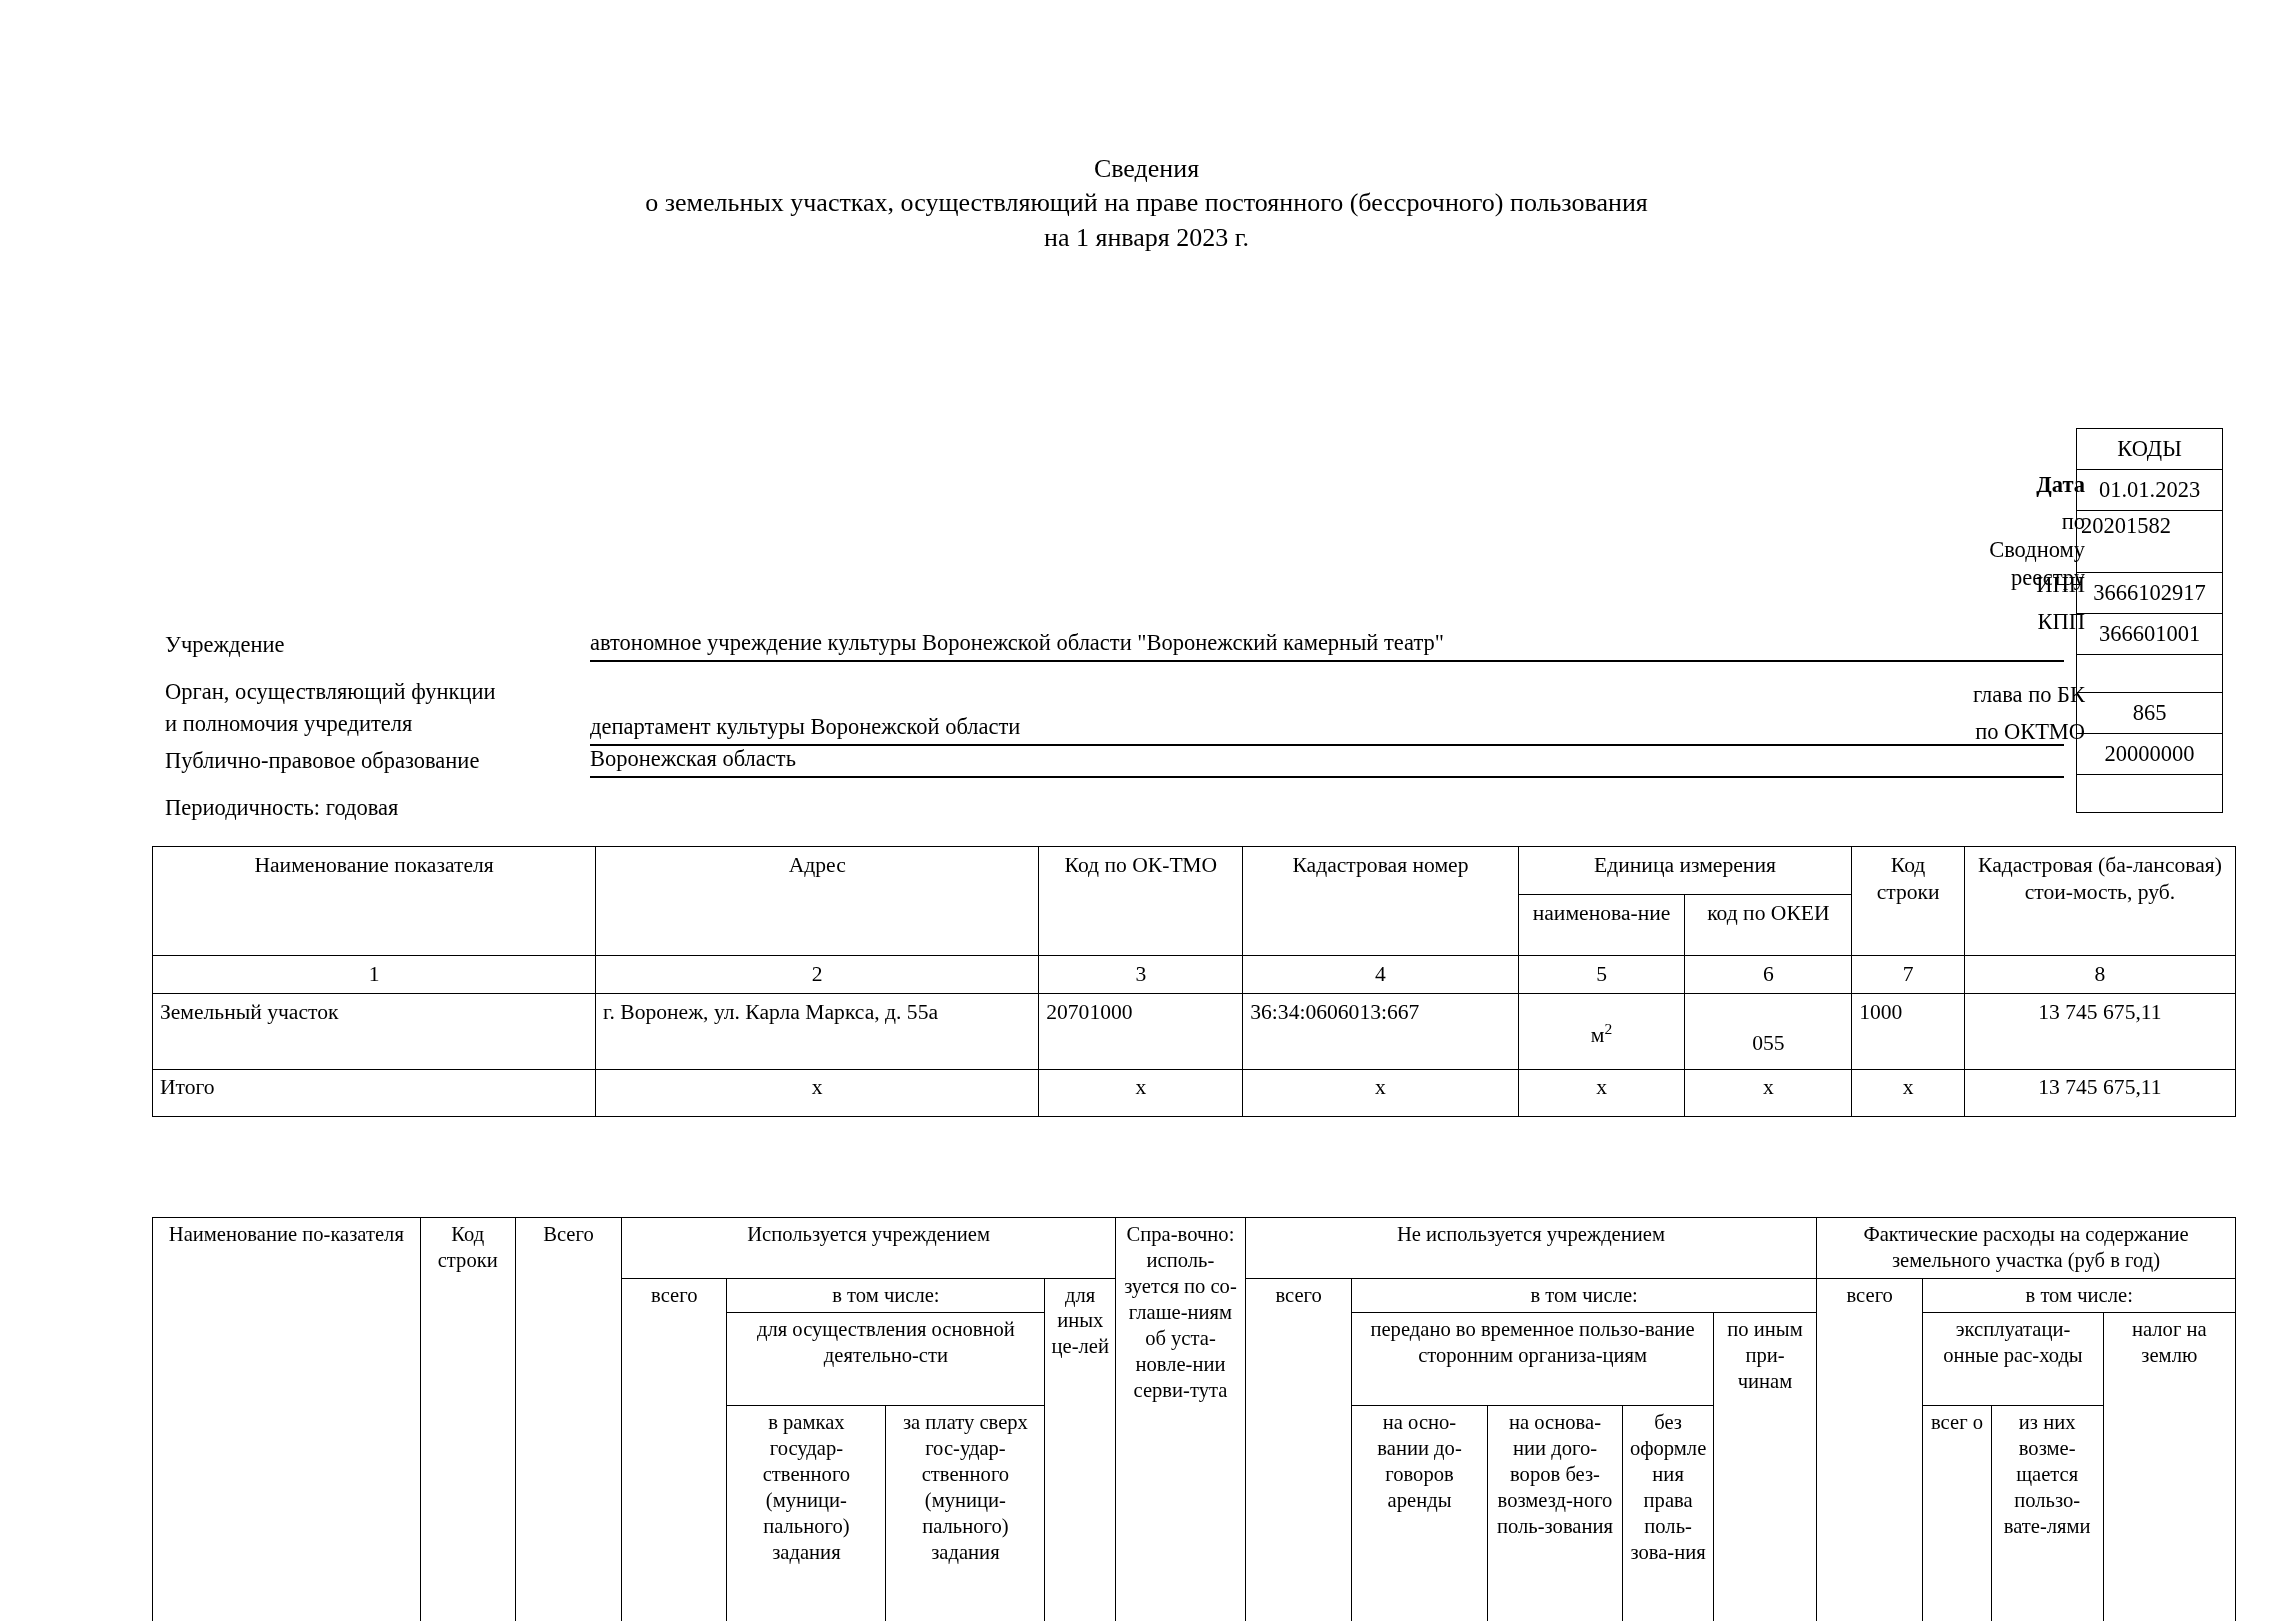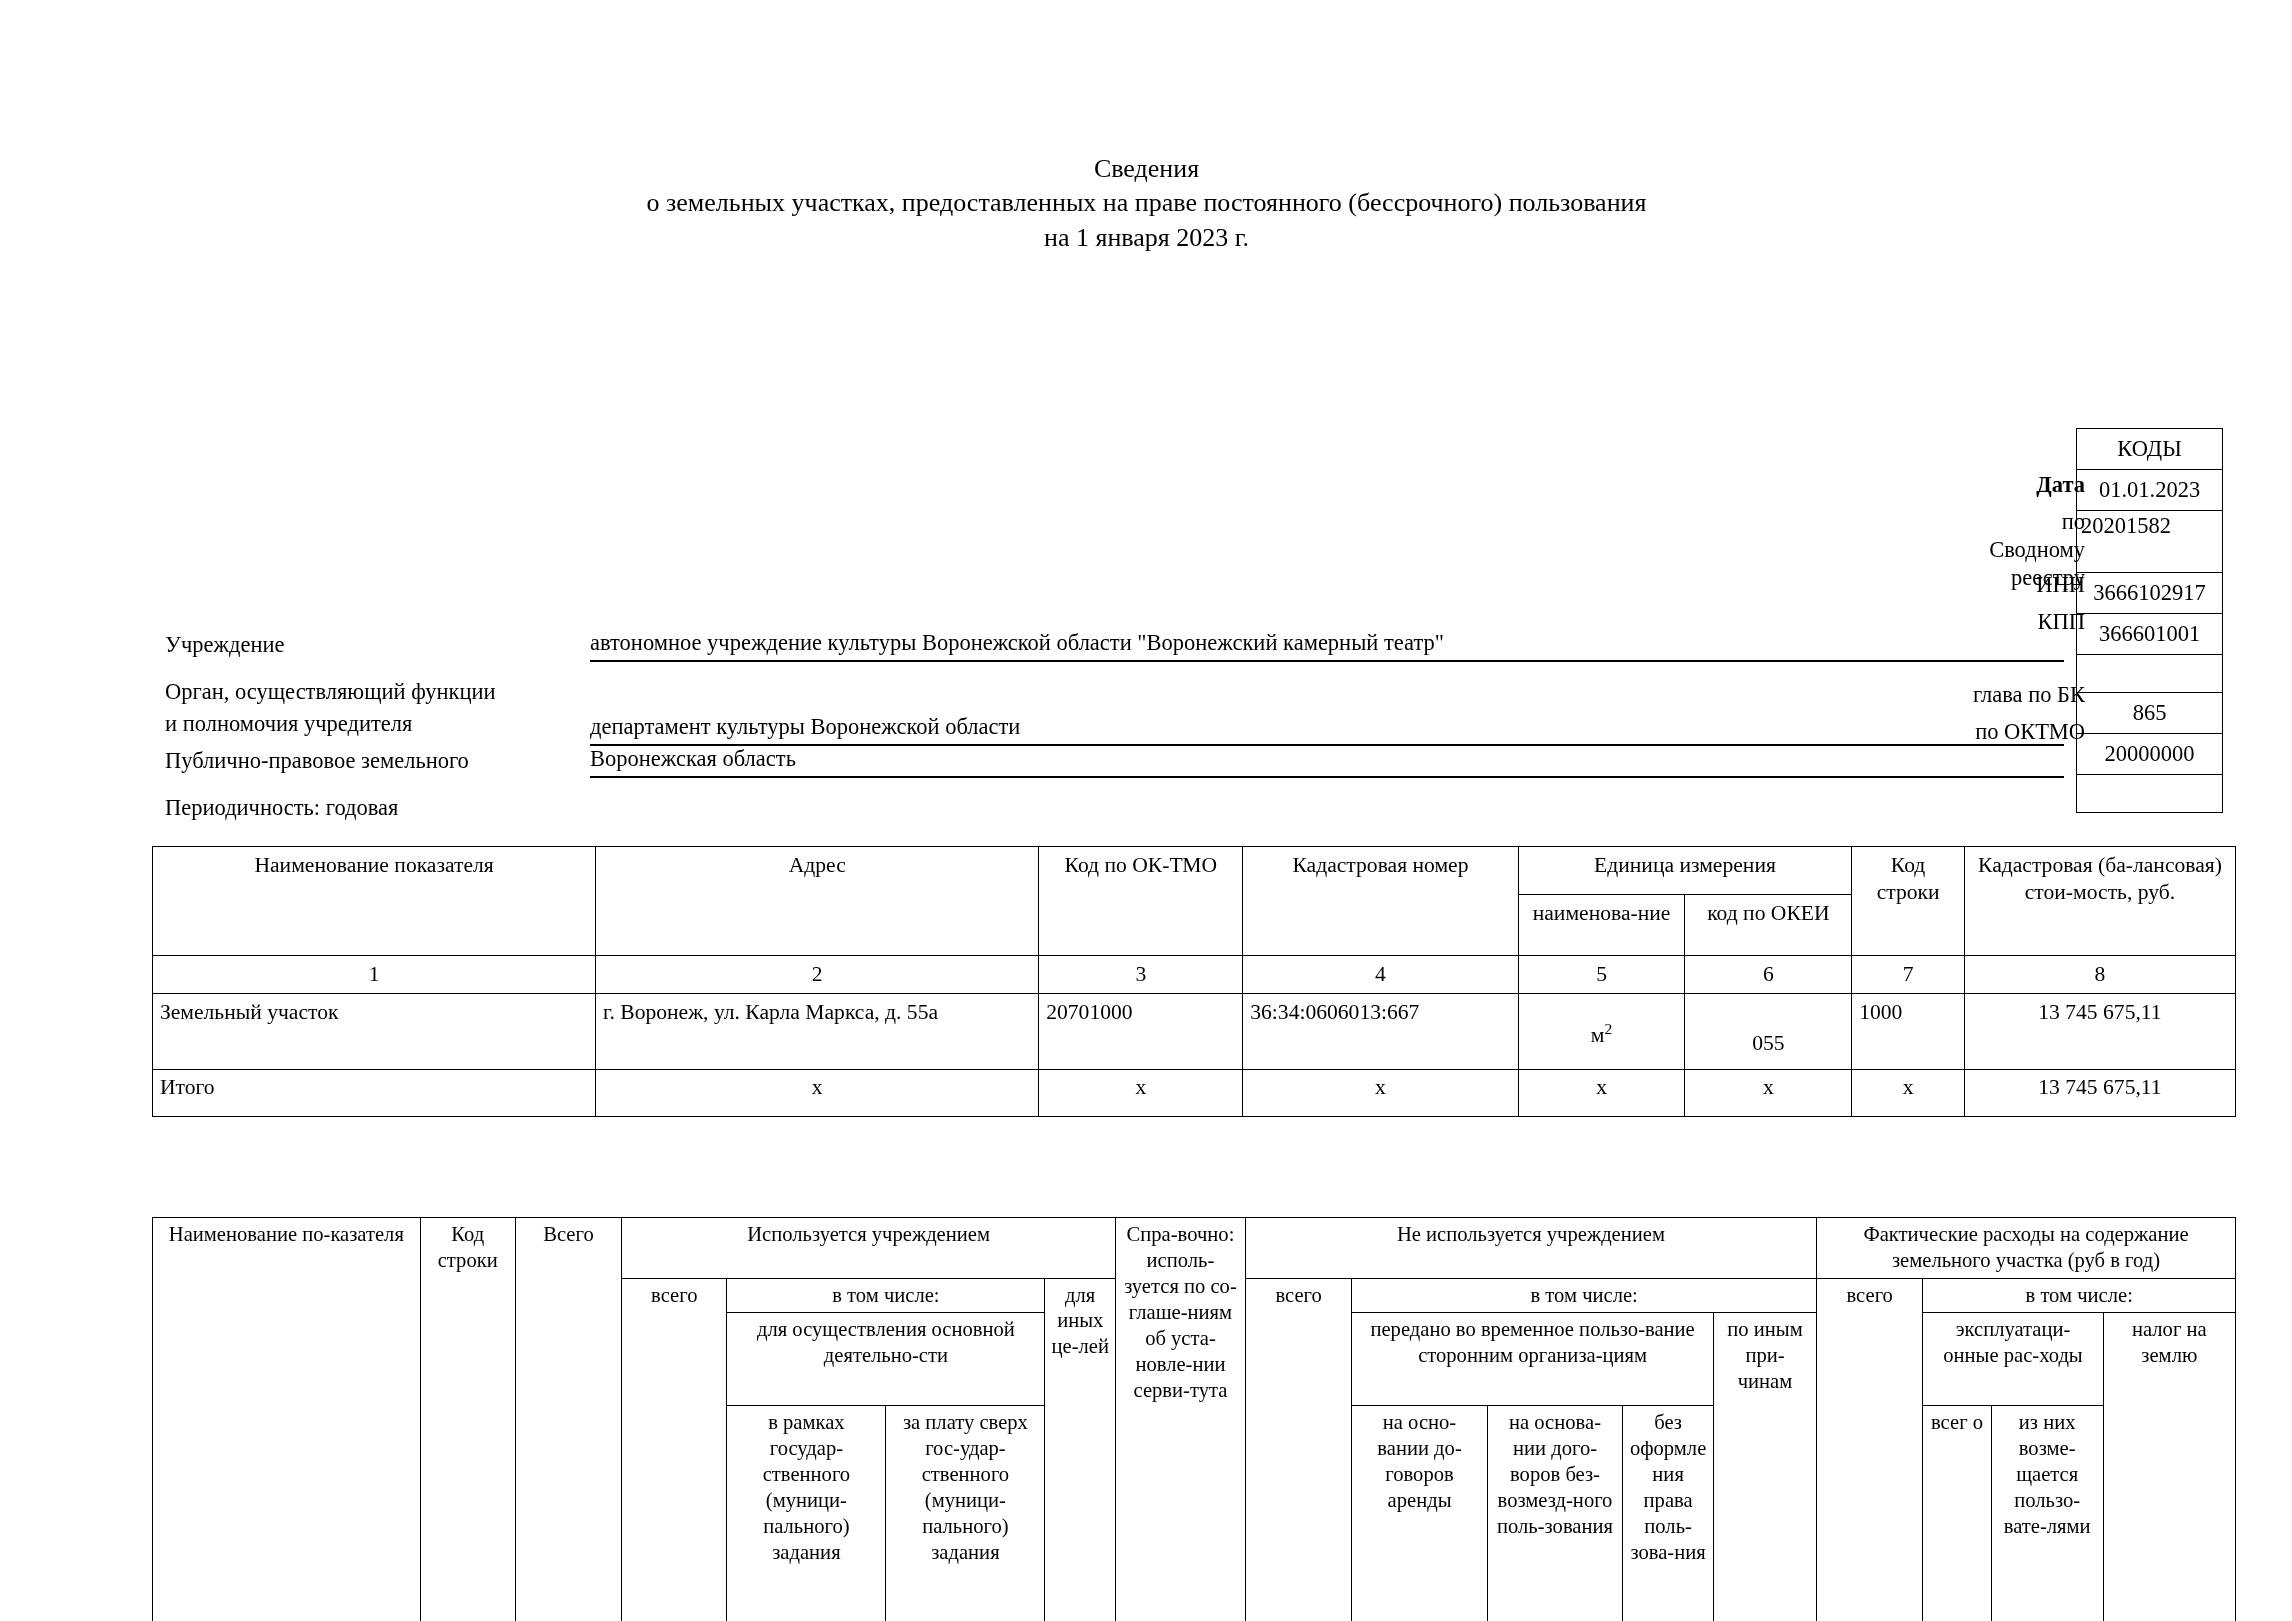--- a/index.html
+++ b/index.html
@@ -115,21 +115,21 @@
 
   .sup { font-size: 0.72em; vertical-align: super; }
 </style>
 </head>
 <body>
 
 <div class="page">
 
   <div class="title-block">
     <span class="title-line">Сведения</span>
-    <span class="title-line">о земельных участках, предоставленных на праве постоянного (бессрочного) пользования</span>
+    <span class="title-line">о земельных участках, осуществляющий на праве постоянного (бессрочного) пользования</span>
     <span class="title-line">на 1 января 2023 г.</span>
   </div>
 
   <div class="codes-wrap">
     <table class="codes-table">
       <tbody>
           <tr>
         <td>КОДЫ</td>
       </tr>
       <tr>
@@ -177,21 +177,21 @@
       <div class="ident-value">автономное учреждение культуры Воронежской области "Воронежский камерный театр"</div>
     </div>
 
     <div class="ident-row" style="height:69px;">
       <div class="ident-label">Орган, осуществляющий функции
 и полномочия учредителя</div>
       <div class="ident-value" style="top:37px;">департамент культуры Воронежской области</div>
     </div>
 
     <div class="ident-row" style="height:47px;">
-      <div class="ident-label">Публично-правовое земельного</div>
+      <div class="ident-label">Публично-правовое образование</div>
       <div class="ident-value">Воронежская область</div>
     </div>
 
     <div class="ident-row" style="height:39px;">
       <div class="ident-label">Периодичность: годовая</div>
     </div>
 
   </div>
 
   <table class="doc" id="table1">

